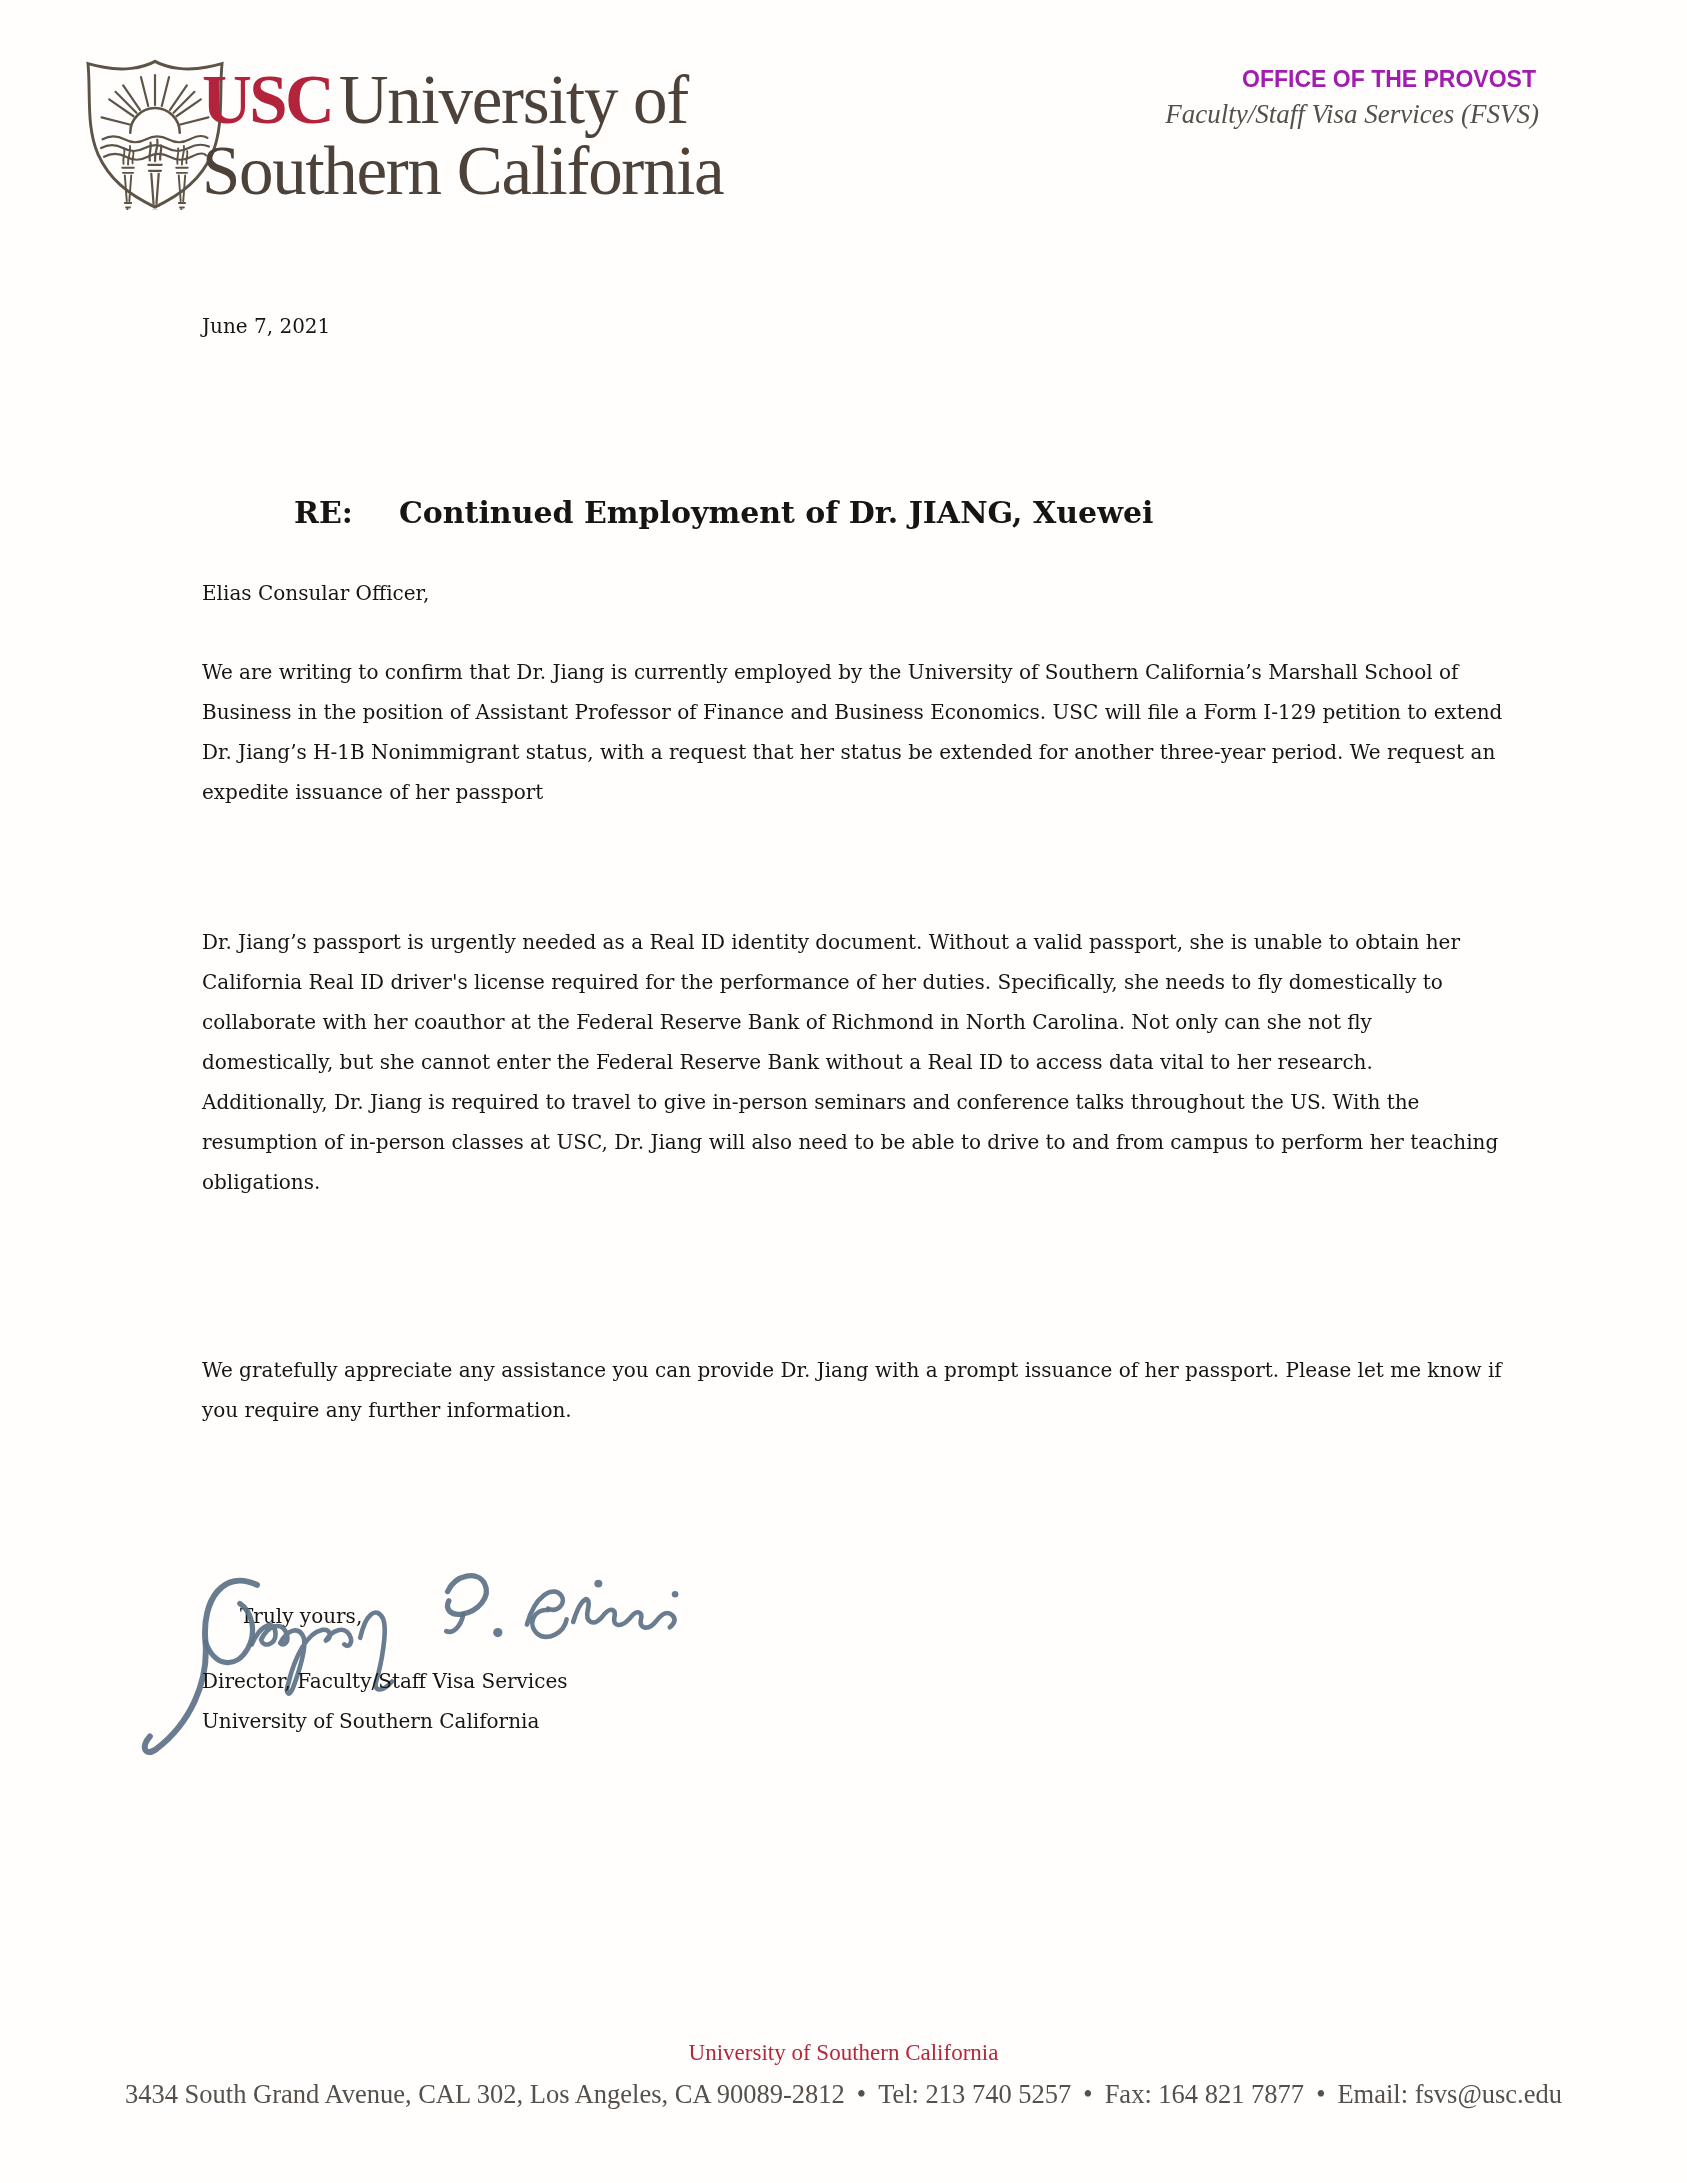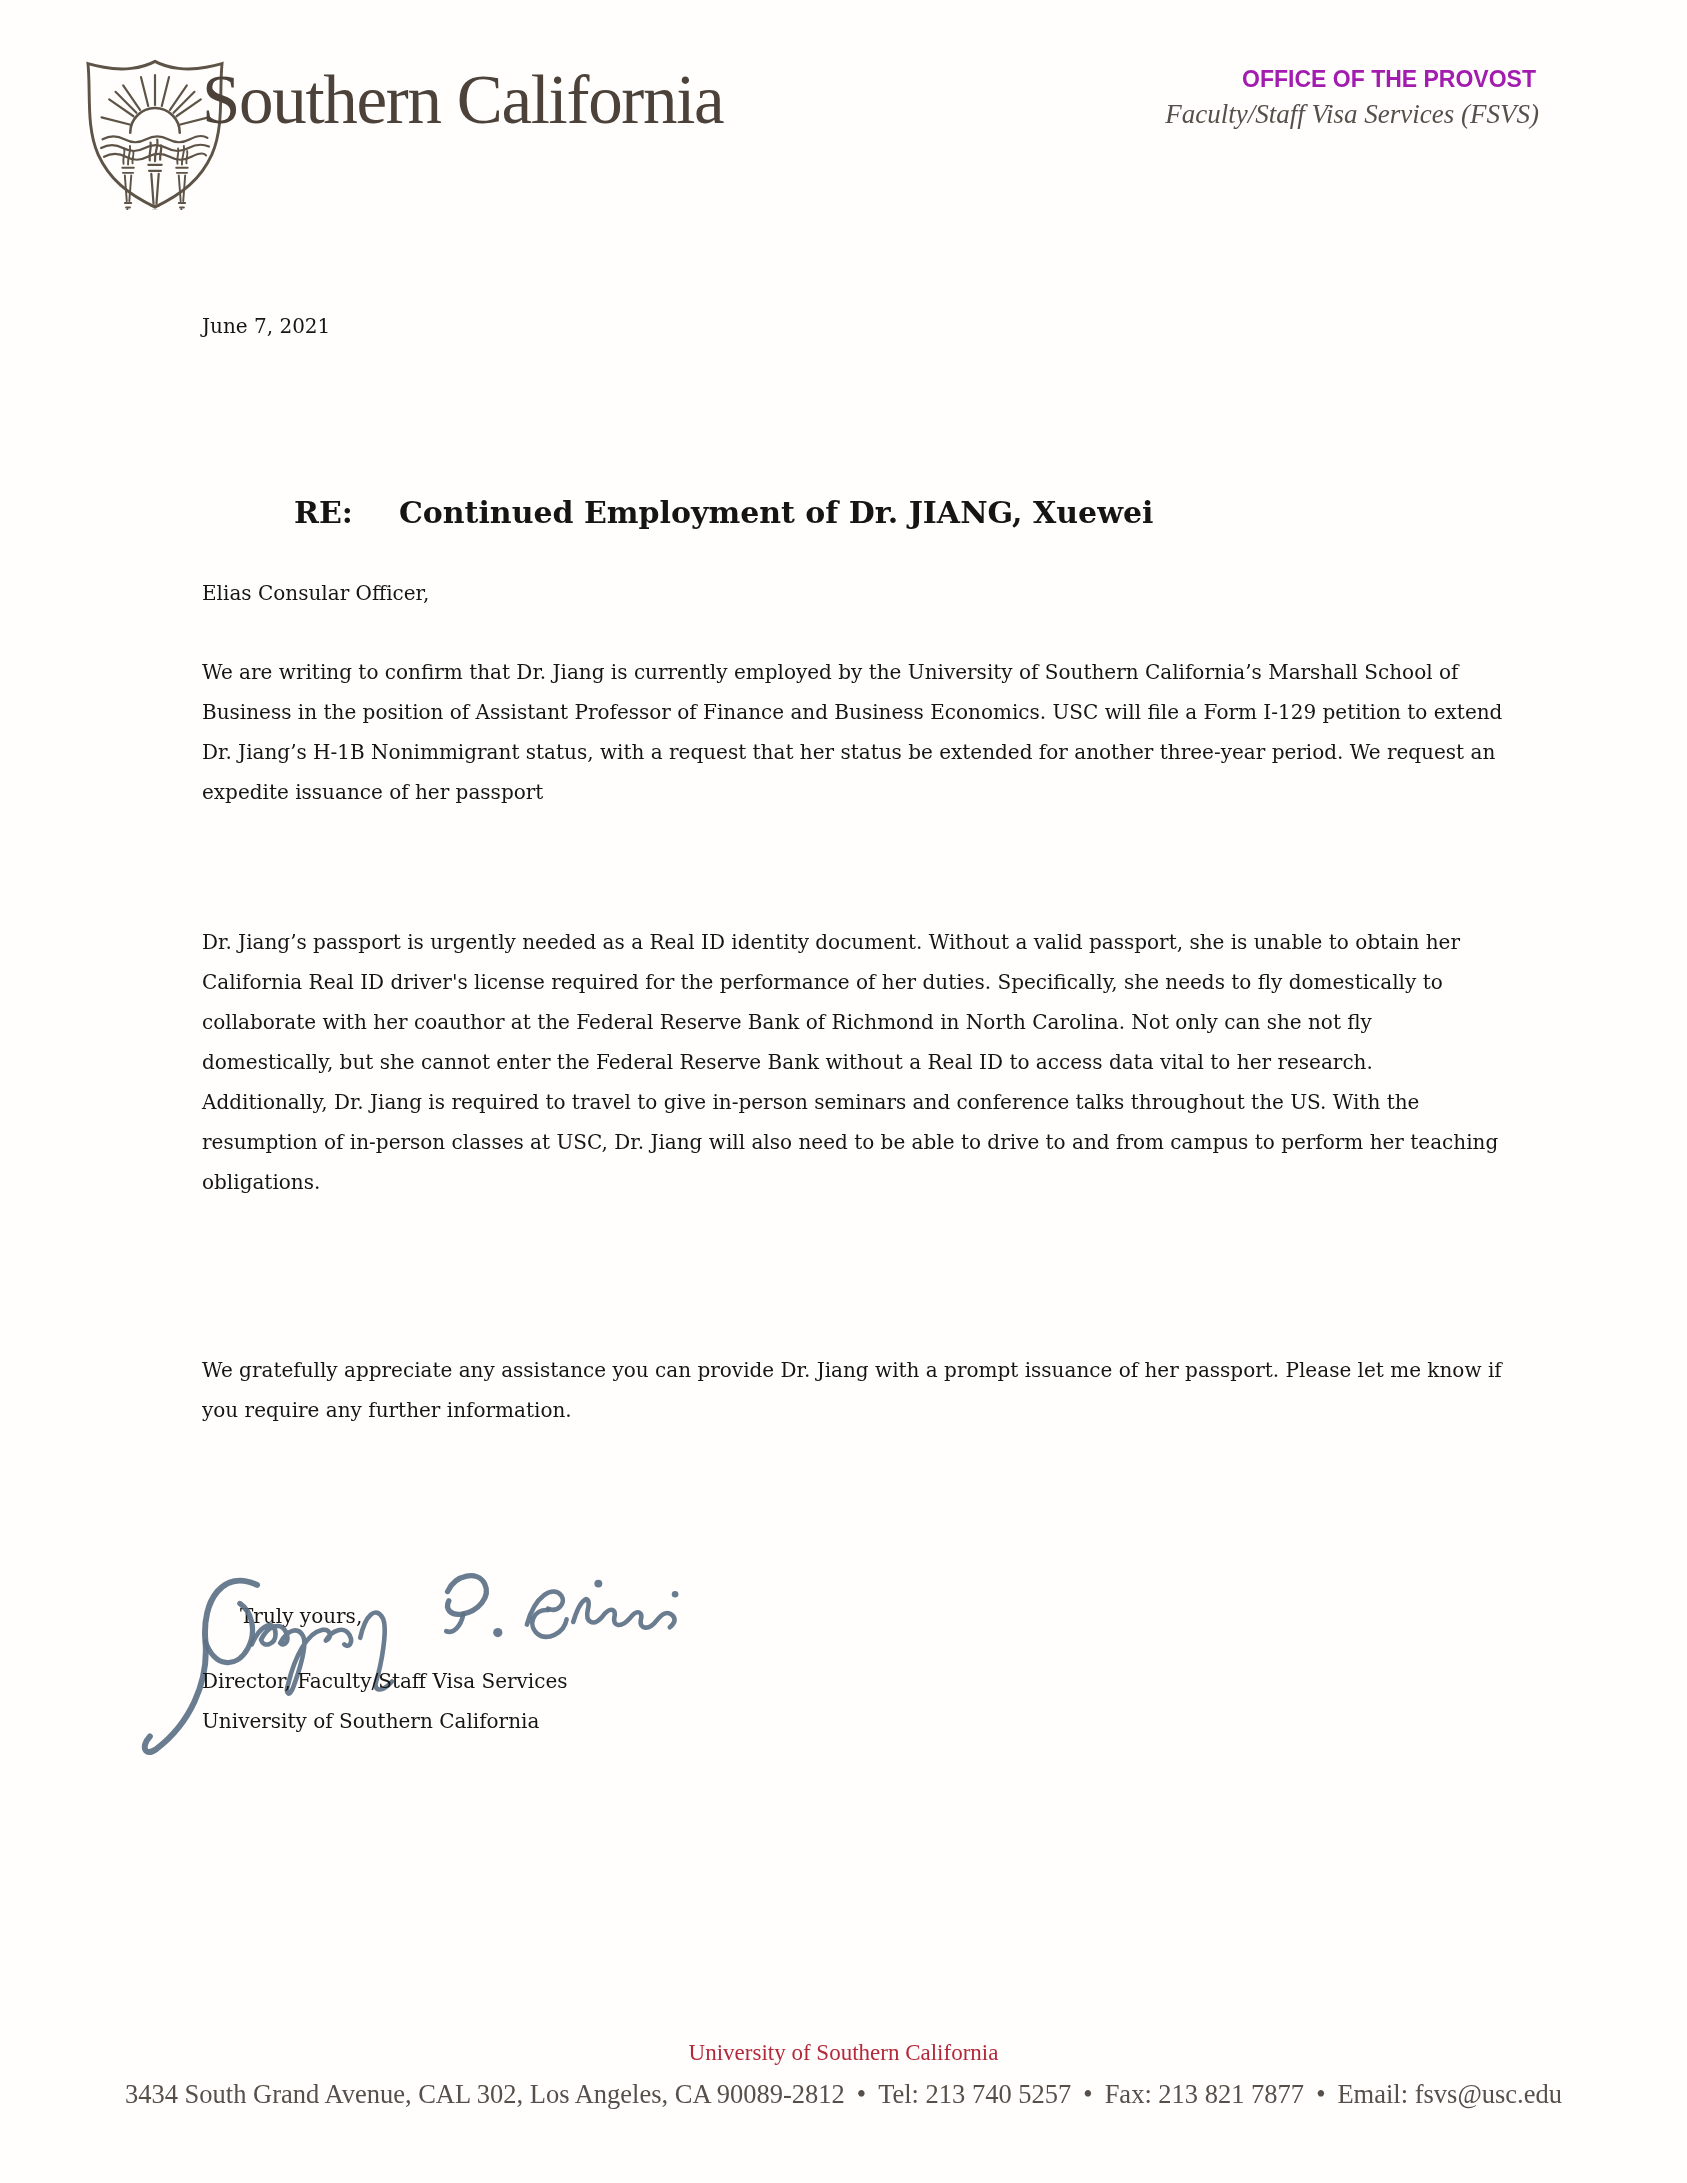--- a/index.html
+++ b/index.html
@@ -117,20 +117,23 @@
         <g transform="translate(137,152) scale(0.88)">
           <path d="M-7,-6 C-9,-16 -4,-22 -6,-30 M0,-5 C-1,-17 5,-24 3,-34 M7,-7 C6,-15 10,-20 8,-26" stroke-width="3"></path>
           <path d="M-9,0 H9 M-8,8 H8" stroke-width="3"></path>
           <path d="M-5,12 L-2,52 M5,12 L2,52" stroke-width="3"></path>
           <path d="M-5,55 H5 M-3,62 H3 M-1,65 L0,72" stroke-width="3"></path>
         </g>
       </g>
     </svg>
 
     <div class="wordmark">
+      <div>
+        <span class="usc">USC</span><span>University of</span>
+      </div>
       <div>Southern California</div>
     </div>
 
     <div class="office">OFFICE OF THE PROVOST</div>
     <div class="dept">Faculty/Staff Visa Services (FSVS)</div>
   </div>
 
   <div class="txt date">June 7, 2021</div>
 
 
@@ -179,17 +182,17 @@
   </svg>
 
   <div class="txt signer">
     <div>Director, Faculty/Staff Visa Services</div>
     <div>University of Southern California</div>
   </div>
 
   <div class="footer-org">University of Southern California</div>
 
   <div class="footer-contact">
-    <span>3434 South Grand Avenue, CAL 302, Los Angeles, CA 90089-2812</span><span class="sep">•</span><span>Tel: 213 740 5257</span><span class="sep">•</span><span>Fax: 213 821 7877</span><span class="sep">•</span><span>Email: fsvs@usc.edu</span>
+    <span>3434 South Grand Avenue, CAL 302, Los Angeles, CA 90089-2812</span><span class="sep">•</span><span>Tel: 213 740 5257</span><span class="sep">•</span><span>Fax: 164 821 7877</span><span class="sep">•</span><span>Email: fsvs@usc.edu</span>
   </div>
 
 </div>
 
 
 </body></html>

